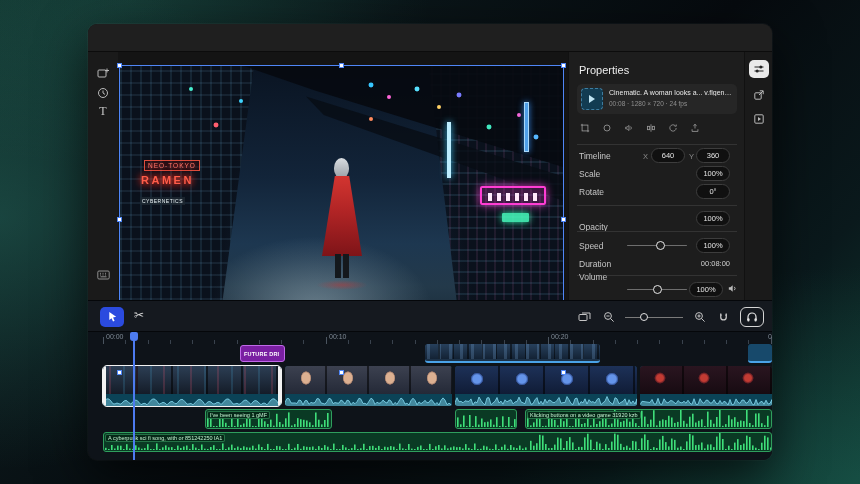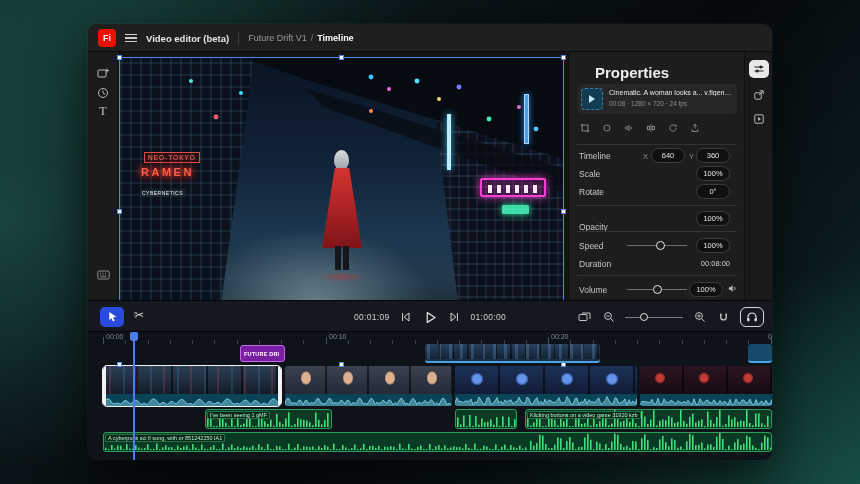--- a/index.html
+++ b/index.html
@@ -39,21 +39,21 @@
   .apps-grid{ width:11px; height:11px; background-image:radial-gradient(circle,#cfcfcf 1px,transparent 1.3px); background-size:4.2px 4.2px;}
   .avatar{ width:18px; height:18px; border-radius:50%; background:radial-gradient(circle at 38% 32%, #ffc06b, #ff5a36 42%, #c3235a 72%, #6f1a3f 100%); cursor:pointer;}
 
   
   .content{ position:absolute; left:0; top:28px; width:684px; height:248px; background:#141414;}
   .leftstrip{ position:absolute; left:0; top:0; width:30px; height:248px; background:#1a1a1a;}
   .ls-ic{ position:absolute; left:8px; width:14px; height:14px; color:#b9b9b9; cursor:pointer; display:flex; align-items:center; justify-content:center; font-size:11px;}
 
   
   .preview{
-    position:absolute; left:31px; top:5px; width:445px; height:308px;
+    position:absolute; left:31px; top:13px; width:445px; height:308px;
     border:1.5px solid #4f86f7; background:#ffffff; cursor:pointer;
   }
   .scene{ position:absolute; inset:0; overflow:hidden;
     background:
       radial-gradient(150px 95px at 44% 80%, rgba(186,208,218,.48), rgba(140,165,180,.18) 55%, transparent 78%),
       linear-gradient(180deg,#0a1422 0%,#122439 36%,#1d3750 58%,#23394a 72%,#0f1a24 100%);
   }
   .bld-l{ position:absolute; left:0; top:0; width:42%; height:100%;
     background:
       repeating-linear-gradient(90deg, rgba(95,170,210,.13) 0 2px, transparent 2px 10px),
@@ -103,21 +103,21 @@
     clip-path:polygon(32% 0,68% 0,100% 100%,0 100%);
     background:linear-gradient(180deg,#d33530 0%,#b02425 45%,#7e1418 100%);}
   .fig-legs{ position:absolute; left:15px; top:96px; width:14px; height:24px;
     background:linear-gradient(90deg,#14181c 42%,transparent 42% 58%,#14181c 58%);}
   .refl-red{ position:absolute; left:196px; top:214px; width:52px; height:10px; border-radius:50%;
     background:radial-gradient(ellipse, rgba(210,45,40,.4), transparent 70%);}
   .hd{ position:absolute; width:5px; height:5px; background:#fff; border:1px solid #4f86f7; z-index:6;}
 
   
   .props{ position:absolute; left:480px; top:0; width:176px; height:248px; background:#1d1d1d; border-left:1px solid #111; font-size:8.5px; color:#cfcfcf;}
-  .props-title{ position:absolute; left:26px; top:12px; font-size:15px; font-weight:bold; color:#ededed;}
+  .props-title{ position:absolute; left:10px; top:12px; font-size:11px; font-weight:normal; color:#ededed;}
   .clip-card{ position:absolute; left:8px; top:32px; width:160px; height:30px; background:#262626; border-radius:5px; cursor:pointer;}
   .clip-thumb{ position:absolute; left:4px; top:4px; width:22px; height:22px; border-radius:4px; background:#123c52; border:1px dashed #3e7da0; display:flex; align-items:center; justify-content:center;}
   .clip-thumb i{ display:block; width:0; height:0; border-left:6px solid #bfe4f2; border-top:4px solid transparent; border-bottom:4px solid transparent;}
   .clip-title{ position:absolute; left:32px; top:5px; width:124px; font-size:7px; color:#e8e8e8; white-space:nowrap; overflow:hidden; text-overflow:ellipsis;}
   .clip-meta{ position:absolute; left:32px; top:16px; font-size:6.5px; color:#8f8f8f;}
   .mini-icons{ position:absolute; left:10px; top:70px; display:flex; gap:11px; color:#9a9a9a;}
   .mini-icons .mi{ width:11px; height:11px; cursor:pointer; display:flex; align-items:center; justify-content:center;}
   .prow-label{ position:absolute; left:10px; font-size:8.5px; color:#c6c6c6;}
   .pill{ position:absolute; height:15px; background:#101010; border:1px solid #3d3d3d; border-radius:8px; color:#e4e4e4; font-size:7.5px; display:flex; align-items:center; justify-content:center; cursor:text;}
   .axis{ position:absolute; font-size:7.5px; color:#8a8a8a;}
@@ -192,35 +192,20 @@
   .ph-head{ position:absolute; top:0; left:-3px; width:7.5px; height:9px; background:#4d7bf0; border-radius:2px 2px 3px 3px;}
   svg{ display:block;}
 </style>
 </head>
 <body>
 
 <div class="stage">
   <div class="window">
 
     <header class="topbar">
-      <div class="tb-left">
-        <div class="fi-logo">Fi</div>
-        <div class="hamburger">
-            <i></i>
-            <i></i>
-            <i></i>
-          </div>
-        <span class="app-title">Video editor (beta)</span>
-        <span class="tb-divider"></span>
-        <span class="crumb">
-          <span class="proj">Future Drift V1</span>
-          <span class="sep">/</span>
-          <span class="page">Timeline</span>
-        </span>
-      </div>
     </header>
 
     <div class="content">
 
       <div class="leftstrip">
         <span class="ls-ic" style="top:14px;">
           <svg viewBox="0 0 13 12" width="13" height="12">
               <rect x="1" y="3" width="8" height="7" rx="1" fill="none" stroke="#b9b9b9"></rect>
               <path d="M10 1.5v4M8 3.5h4" stroke="#b9b9b9" fill="none"></path>
             </svg>
@@ -352,21 +337,21 @@
             <span class="tr"></span>
             <span class="kn" style="left:48%;"></span>
           </div>
         <span class="pill" style="left:127px; top:186px; width:34px;">100%</span>
 
         <span class="prow-label" style="top:207px;">Duration</span>
         <span class="dur-val" style="left:101px; top:207px;">00:08:00</span>
 
         <div class="psep" style="top:223px;"></div>
 
-        <span class="prow-label" style="top:233px;">Volume</span>
+        <span class="prow-label" style="top:220px;">Volume</span>
         <div class="slider" style="left:58px; top:231px;">
             <span class="tr"></span>
             <span class="kn" style="left:44%;"></span>
           </div>
         <span class="pill" style="left:120px; top:230px; width:34px;">100%</span>
         <span style="position:absolute; left:158px; top:231px;">
           <svg viewBox="0 0 12 12" width="11" height="11">
               <path d="M2 4.6h1.7L6.2 2.4v7.2L3.7 7.4H2z" fill="#bdbdbd"></path>
               <path d="M8 4.2a2.6 2.6 0 0 1 0 3.6" fill="none" stroke="#bdbdbd"></path>
             </svg>
@@ -397,41 +382,20 @@
     </div>
 
     <div class="tl-toolbar">
       <div class="tool-pointer">
         <svg viewBox="0 0 12 13" width="11" height="12">
             <path d="M2.5 1 10 6.3 6.6 7l1.7 3.6-1.7.8-1.7-3.6-2.4 2z" fill="#fff"></path>
           </svg>
       </div>
       <span class="tool-scissors">✂</span>
 
-      <div class="transport">
-        <span class="tc">00:01:09</span>
-        <span class="tp-ic">
-          <svg viewBox="0 0 12 10" width="12" height="10">
-              <path d="M9 1 4.2 5 9 9z" fill="none" stroke="#d8d8d8"></path>
-              <path d="M2.6 1v8" stroke="#d8d8d8"></path>
-            </svg>
-        </span>
-        <span class="tp-ic">
-          <svg viewBox="0 0 12 12" width="13" height="13">
-              <path d="M3 1.5 10.2 6 3 10.5z" fill="none" stroke="#e6e6e6" stroke-width="1.1" stroke-linejoin="round"></path>
-            </svg>
-        </span>
-        <span class="tp-ic">
-          <svg viewBox="0 0 12 10" width="12" height="10">
-              <path d="M3 1l4.8 4L3 9z" fill="none" stroke="#d8d8d8"></path>
-              <path d="M9.4 1v8" stroke="#d8d8d8"></path>
-            </svg>
-        </span>
-        <span class="tc">01:00:00</span>
-      </div>
 
       <div class="tl-right">
         <span class="tp-ic">
           <svg viewBox="0 0 13 11" width="13" height="11">
               <rect x="1" y="2.5" width="8" height="6" rx="1" fill="none" stroke="#c6c6c6"></rect>
               <path d="M4 1h8v6" fill="none" stroke="#c6c6c6"></path>
             </svg>
         </span>
         <span class="tp-ic">
           <svg viewBox="0 0 12 12" width="12" height="12">

